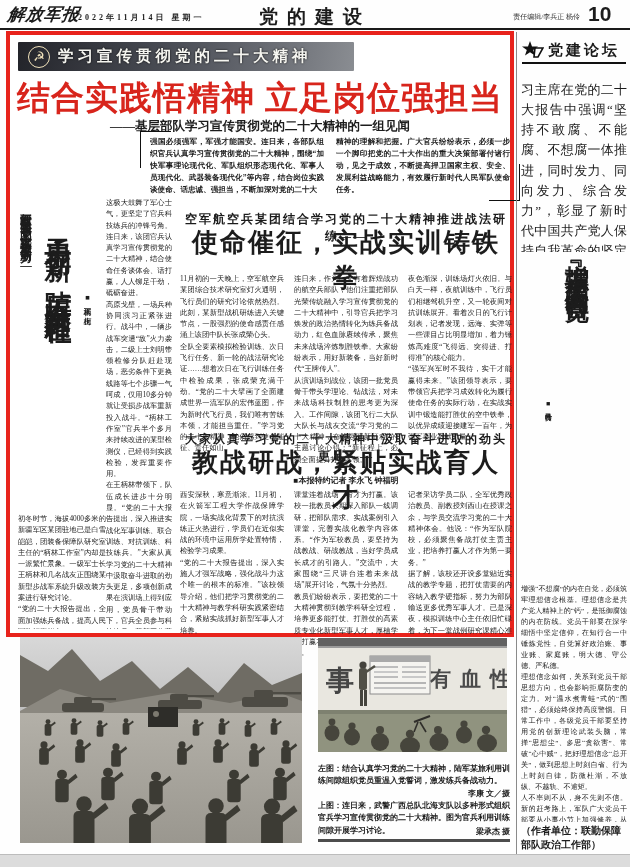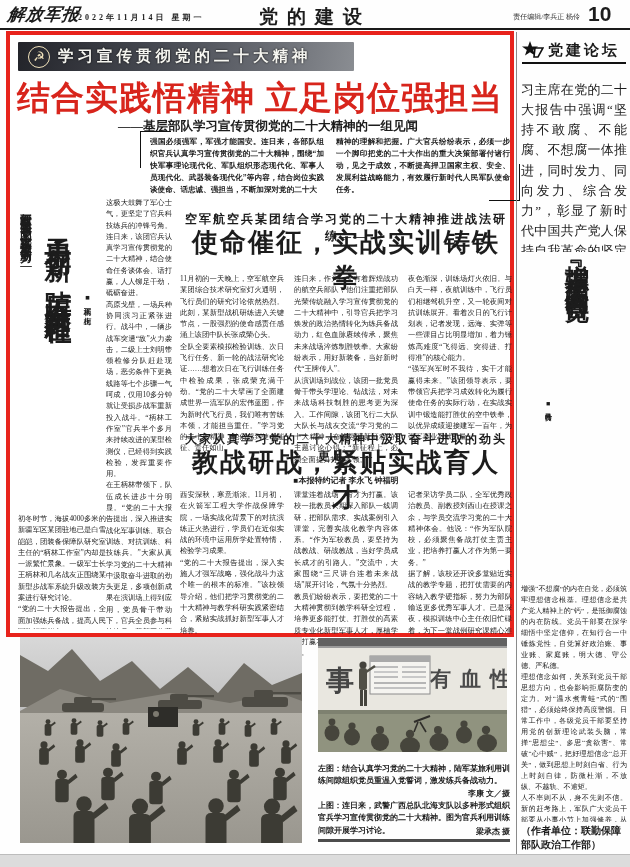--- a/index.html
+++ b/index.html
@@ -21,21 +21,21 @@
   .banner{left:8px;top:7px;width:336px;height:29px;
           background:linear-gradient(100deg,#23242a 0%,#4a4d55 45%,#6a6d74 75%,#8a8d92 100%);
           display:flex;align-items:center;border-radius:1px;}
   .emblem{width:20px;height:20px;margin:0 8px 0 10px;border:1.2px solid #f2e3bc;border-radius:50%;
           color:#f2e3bc;font-size:13px;line-height:19px;text-align:center;}
   .banner-text{color:#f5f5f0;font-size:15.5px;font-weight:bold;letter-spacing:4px;
           font-family:"Liberation Sans",sans-serif;text-shadow:0 0 2px #000;}
   
   .lead-hl{left:0;top:41px;width:100%;text-align:center;font-size:33px;font-weight:900;
           color:#d8251c;font-family:"Liberation Sans",sans-serif;letter-spacing:1px;white-space:nowrap;}
-  .lead-sub{left:0;top:83px;width:100%;text-align:center;font-size:12.5px;font-weight:bold;padding-left:8px;}
+  .lead-sub{left:0;top:83px;width:100%;text-align:center;font-size:12.5px;font-weight:bold;}
   .note{left:140px;top:101px;width:360px;height:60px;display:flex;gap:12px;}
   .note:before{content:"";position:absolute;left:-10px;top:-5px;width:30px;height:36px;
           border-top:1.5px solid #111;border-left:1.5px solid #111;}
   .note:after{content:"";position:absolute;right:-10px;bottom:-5px;width:30px;height:36px;
           border-bottom:1.5px solid #111;border-right:1.5px solid #111;}
   .note-col{width:50%;font-size:7.6px;font-weight:bold;line-height:1.58;text-align:justify;overflow:hidden;}
   
   .bodytxt{font-size:7.3px;line-height:1.55;text-align:justify;white-space:pre-line;overflow:hidden;}
   .vert{writing-mode:vertical-rl;text-orientation:upright;}
   

